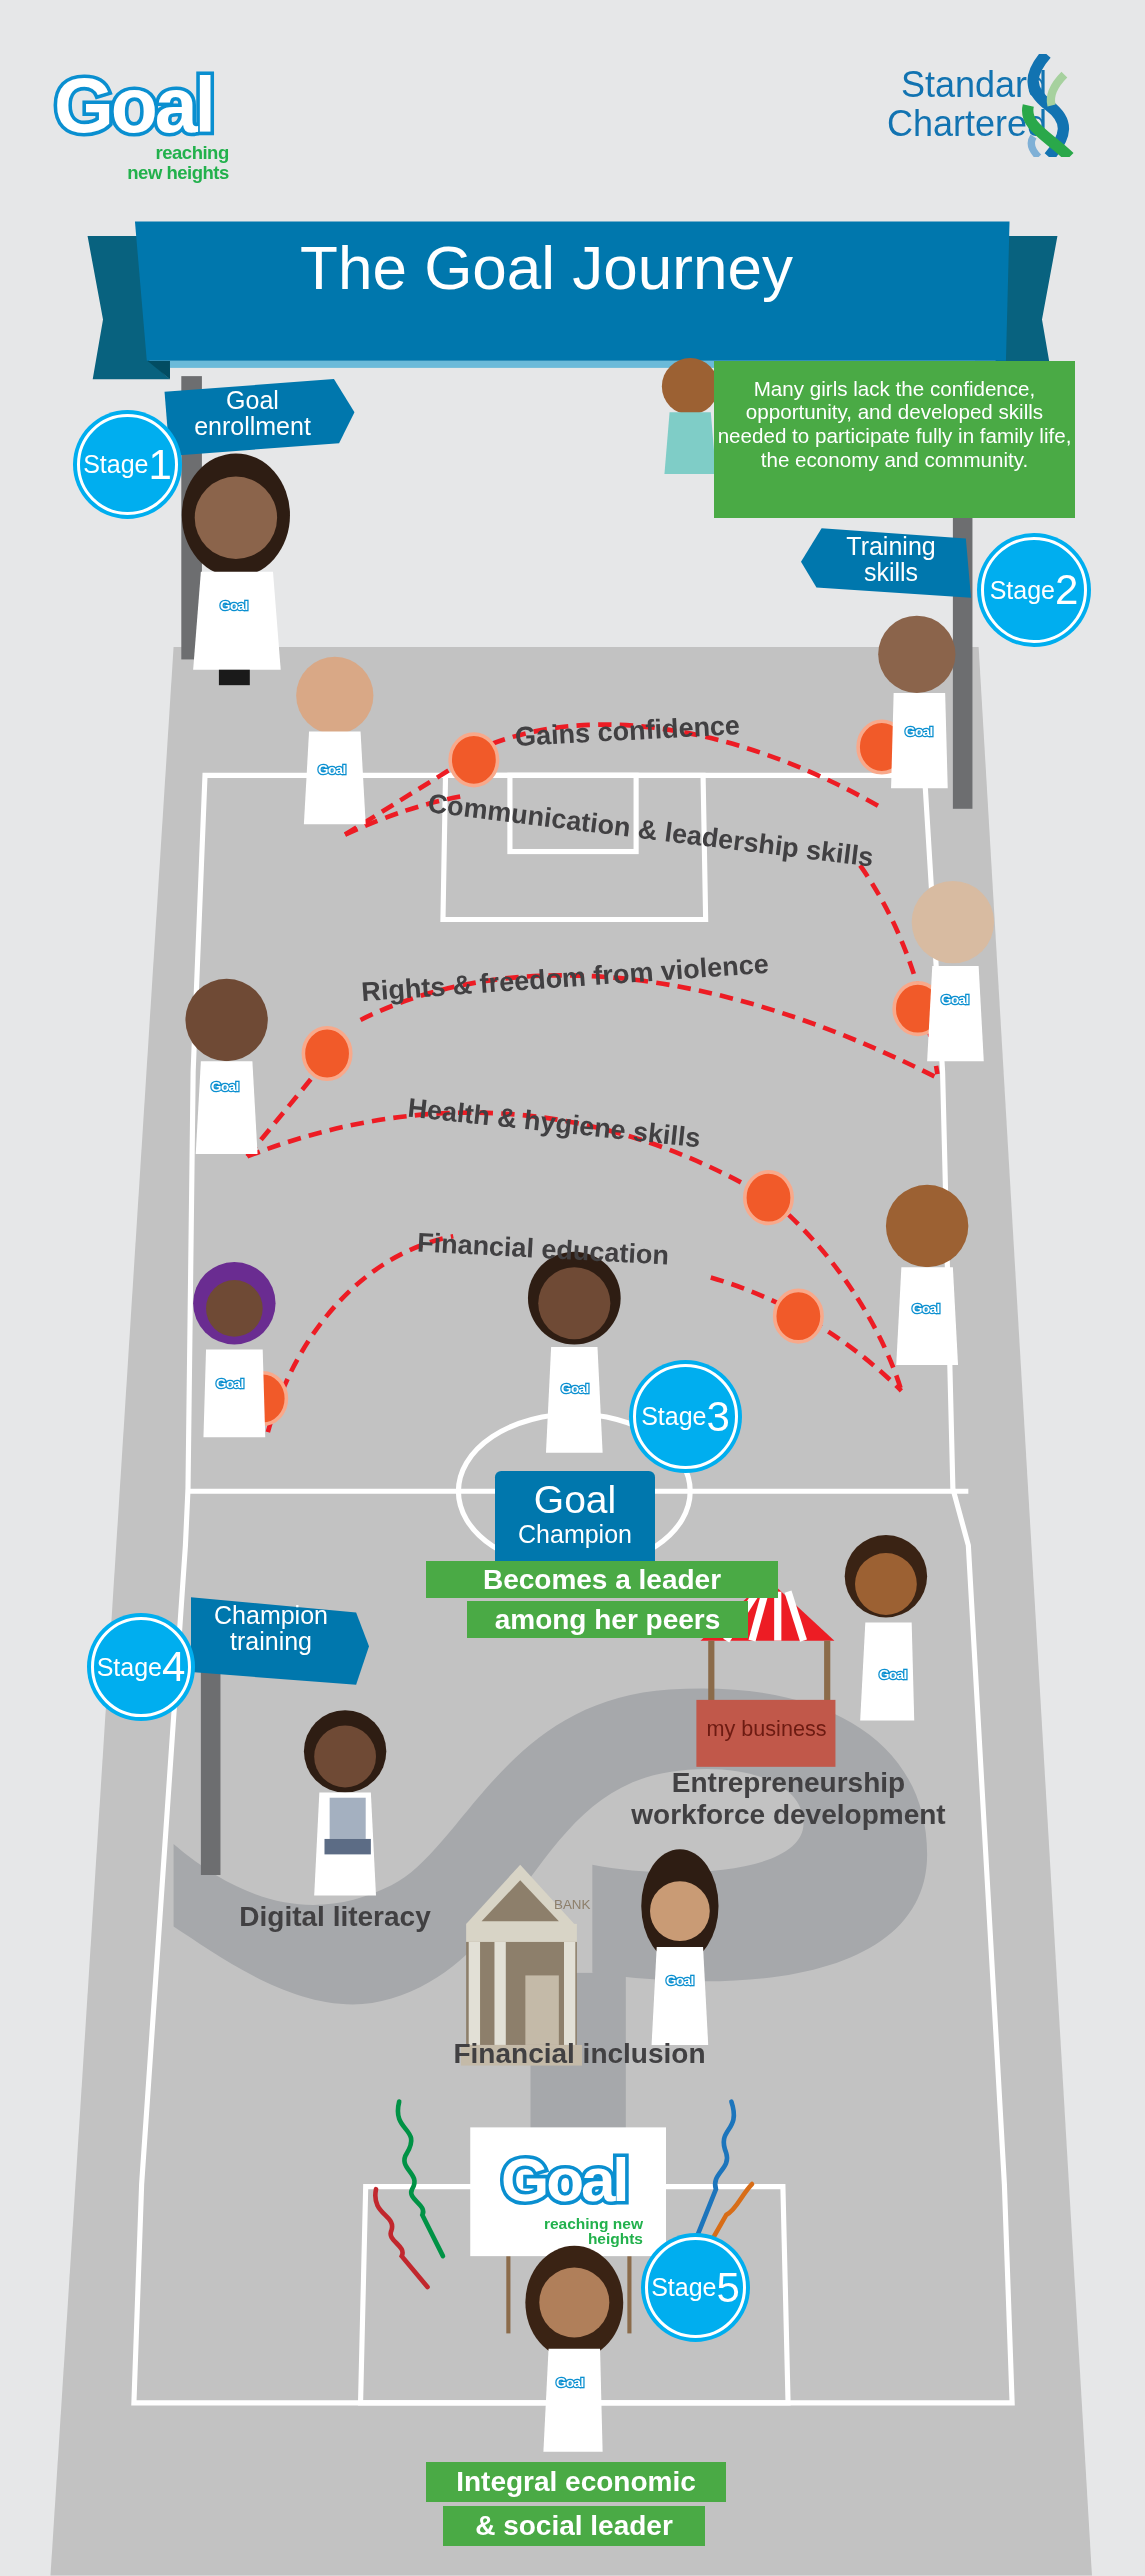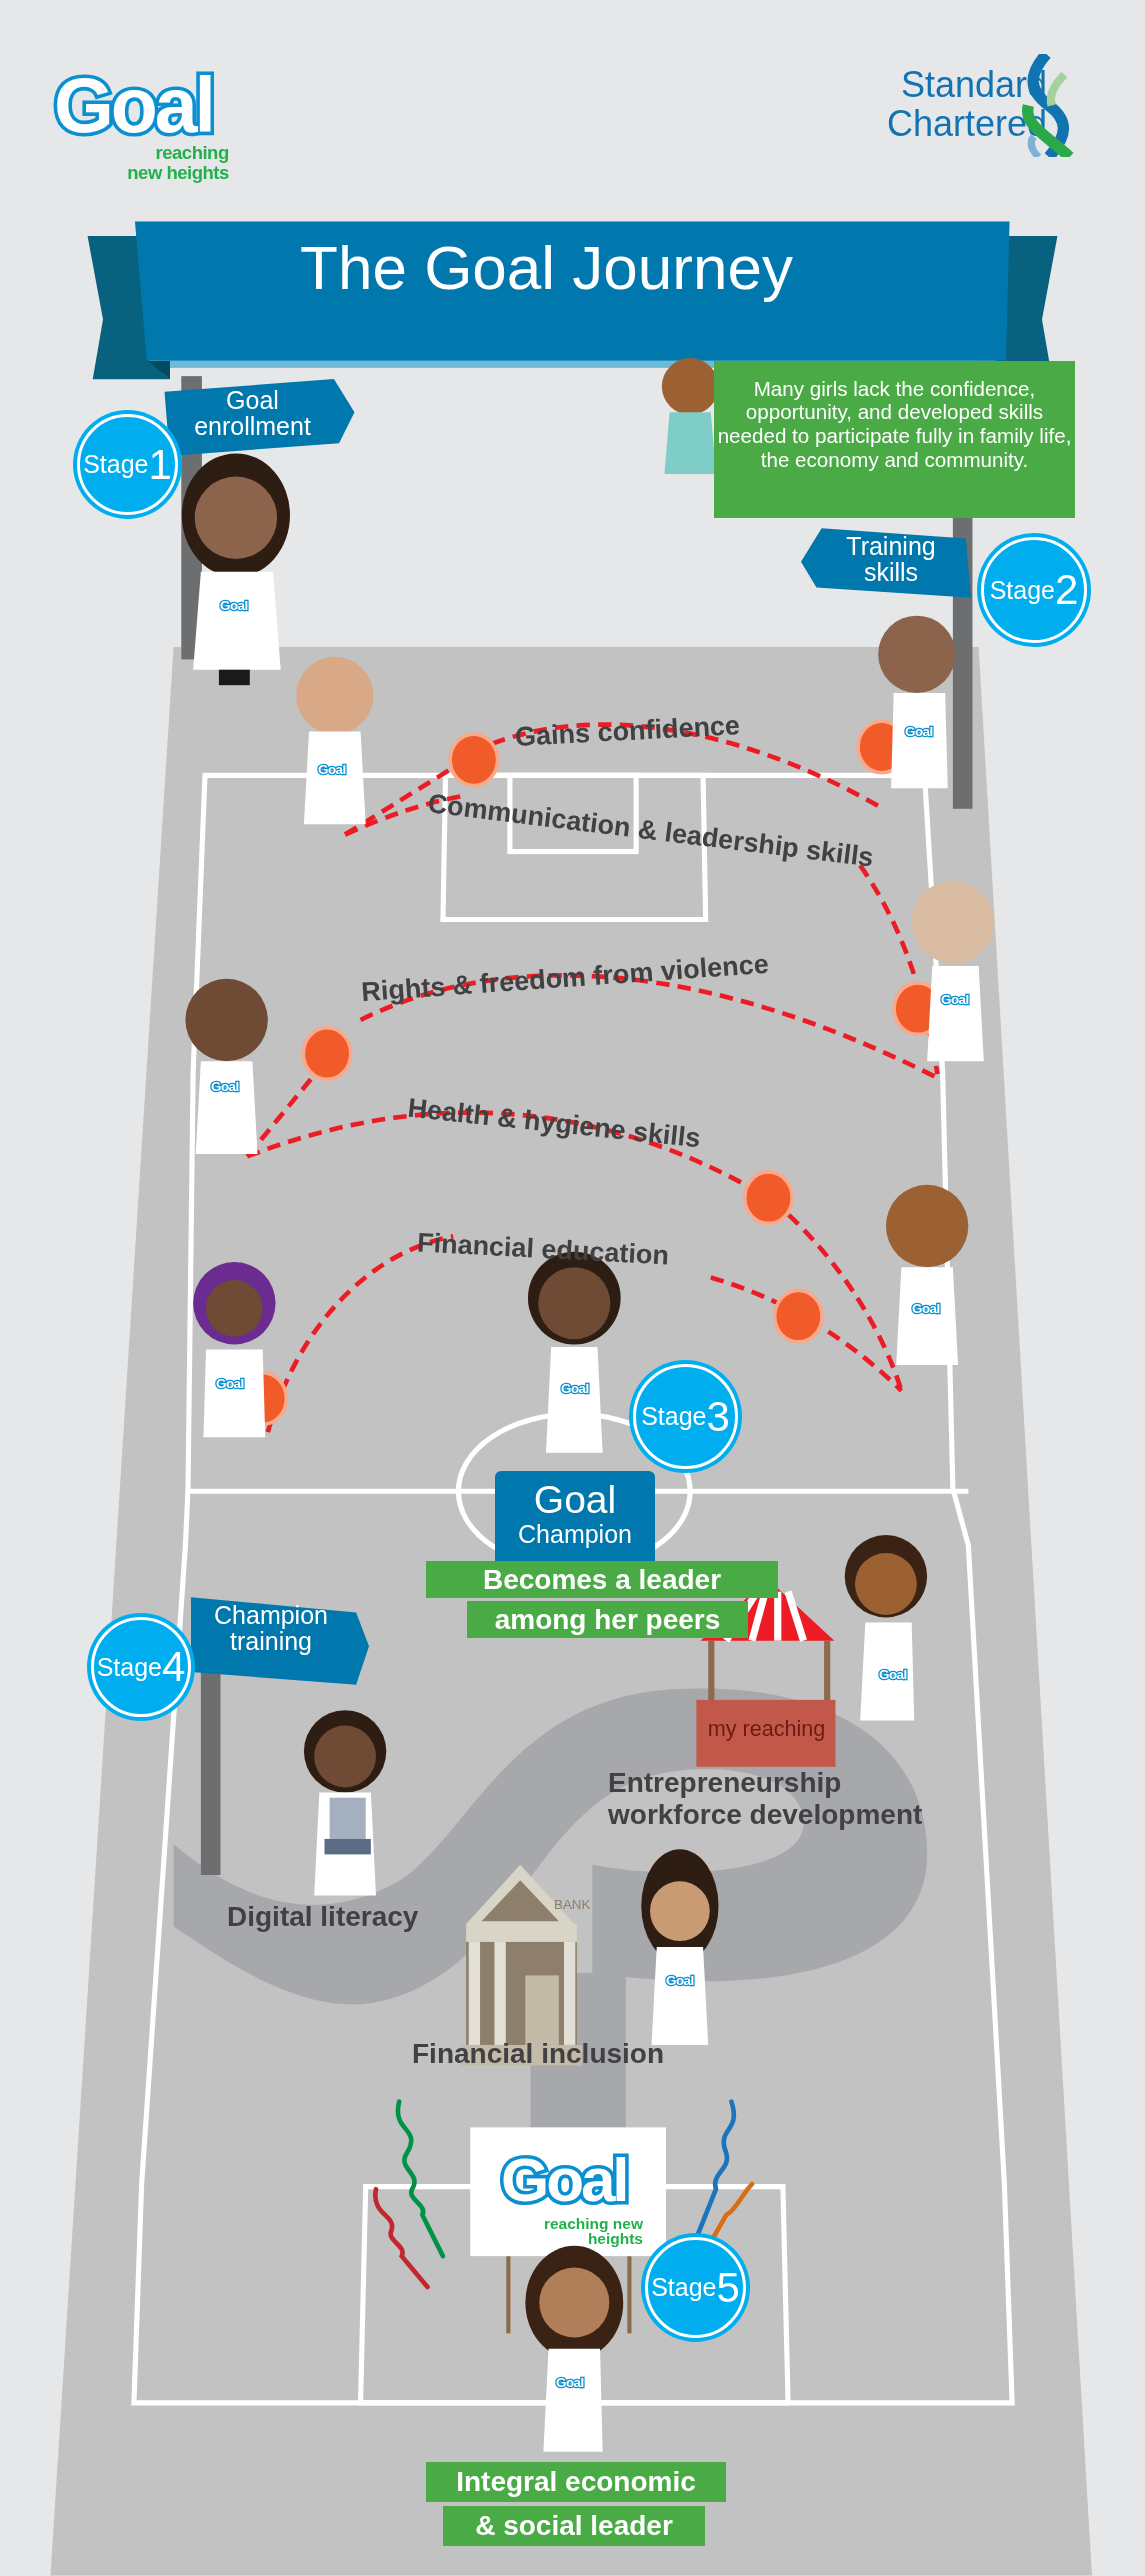--- a/index.html
+++ b/index.html
@@ -13,21 +13,21 @@
   .sc-text{right:98px;top:66px;font-size:36px;color:#1273b1;line-height:1.08;text-align:right;}
   .banner-text{left:0;width:1093px;top:237px;text-align:center;font-size:62px;color:#fff;line-height:1;}
   .sign-text{color:#fff;font-size:25px;line-height:1.05;text-align:center;}
   .stage{border-radius:50%;background:#00aeef;color:#fff;text-align:center;box-sizing:border-box;display:flex;flex-direction:row;justify-content:center;align-items:center;}
   .stage .ring{position:absolute;inset:4.1px;border:3.1px solid #fff;border-radius:50%;}
   .stage .st{font-size:25px;line-height:1;}
   .stage .num{font-size:42px;line-height:1;}
   .info-box{left:714px;top:361px;width:361px;height:157px;background:#4aaa45;color:#fff;font-size:20.6px;line-height:1.16;text-align:center;padding-top:15.5px;box-sizing:border-box;}
   .skill{color:#414042;font-size:27px;font-weight:bold;white-space:nowrap;}
   .green-box{background:#4aaa45;color:#fff;font-weight:bold;text-align:center;font-size:28px;line-height:1;display:flex;align-items:center;justify-content:center;}
-  .dark-label{color:#414042;font-size:28px;font-weight:bold;text-align:left;line-height:1.15;}
+  .dark-label{color:#414042;font-size:28px;font-weight:bold;text-align:center;line-height:1.15;}
   .champ-box{left:495px;top:1471px;width:160px;height:103px;background:#0077ad;border-radius:6.2px;color:#fff;text-align:center;}
   .shirt-logo{font-size:13.4px;font-weight:bold;color:#fff;-webkit-text-stroke:2.6px #0a8fd0;paint-order:stroke fill;letter-spacing:-0.5px;}
 </style>
 </head>
 <body>
 
 <svg class="bg" width="1145" height="2640" viewBox="0 0 2223 5125">
 
   <polygon points="337,1256 1900,1256 2120,5000 98,5000" fill="#c2c2c2"></polygon>
 
@@ -250,21 +250,21 @@
 <div class="abs sign-text" style="left:191px;top:1602px;width:160px;">
   <div>Champion</div>
   <div>training</div>
 </div>
 <div class="abs stage" style="left:87px;top:1613px;width:108px;height:108px;">
   <div class="ring"></div>
   <div class="st">Stage</div>
   <div class="num">4</div>
 </div>
 
-<div class="abs" style="left:697px;top:1716px;width:139px;text-align:center;font-size:21.6px;color:#6d1b12;">my reaching</div>
+<div class="abs" style="left:697px;top:1716px;width:139px;text-align:center;font-size:21.6px;color:#6d1b12;">my business</div>
 <div class="abs dark-label" style="left:608px;top:1767px;width:361px;">
   <div>Entrepreneurship</div>
   <div>workforce development</div>
 </div>
 <div class="abs dark-label" style="left:227px;top:1901px;width:216px;">Digital literacy</div>
 <div class="abs" style="left:554px;top:1897px;font-size:13.4px;color:#8d7f6b;">BANK</div>
 <div class="abs dark-label" style="left:412px;top:2038px;width:335px;">Financial inclusion</div>
 
 <div class="abs" style="left:470px;top:2128px;width:196px;height:129px;">
   <div class="goal-word" style="left:31px;top:20.6px;font-size:62px;">Goal</div>

